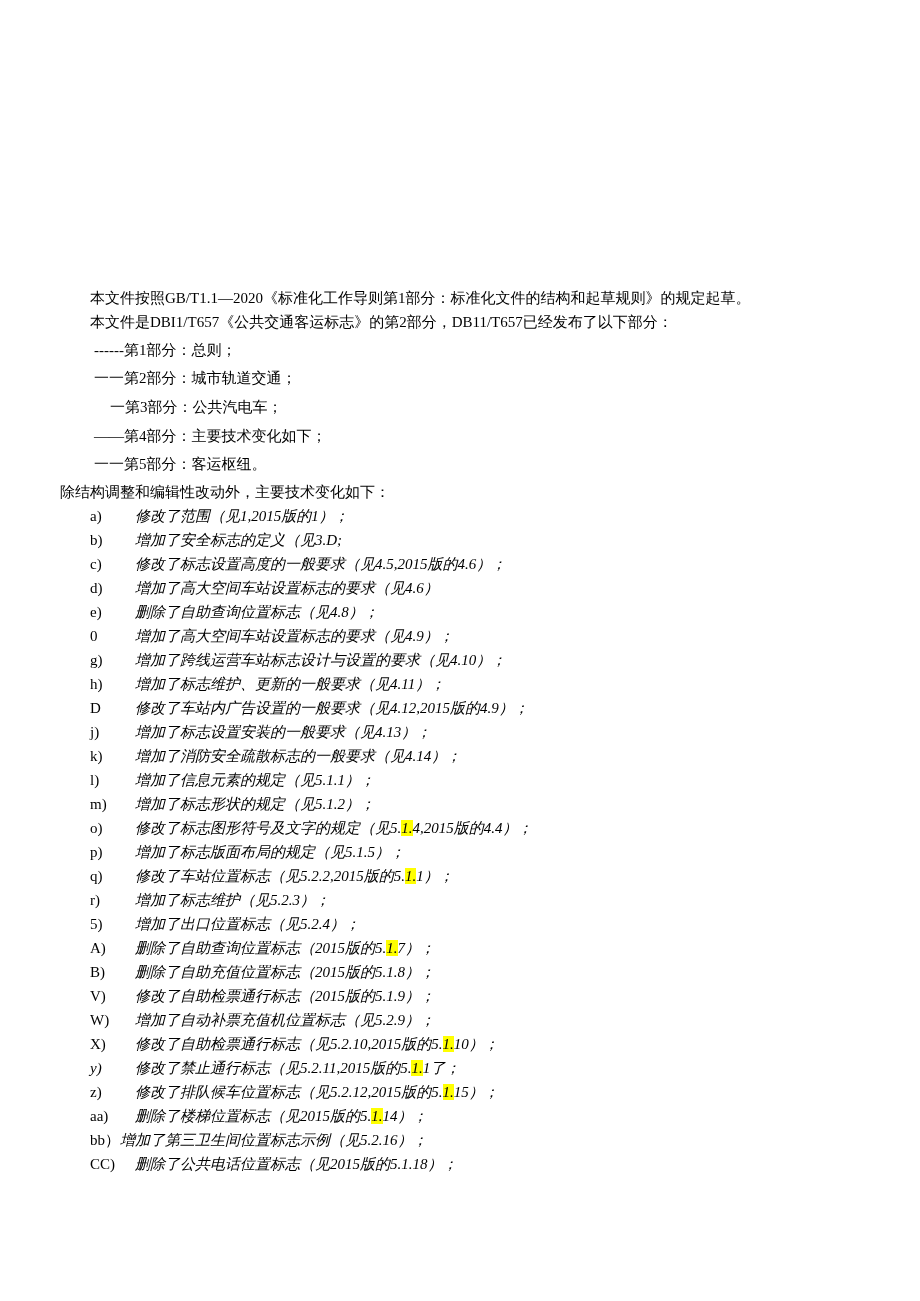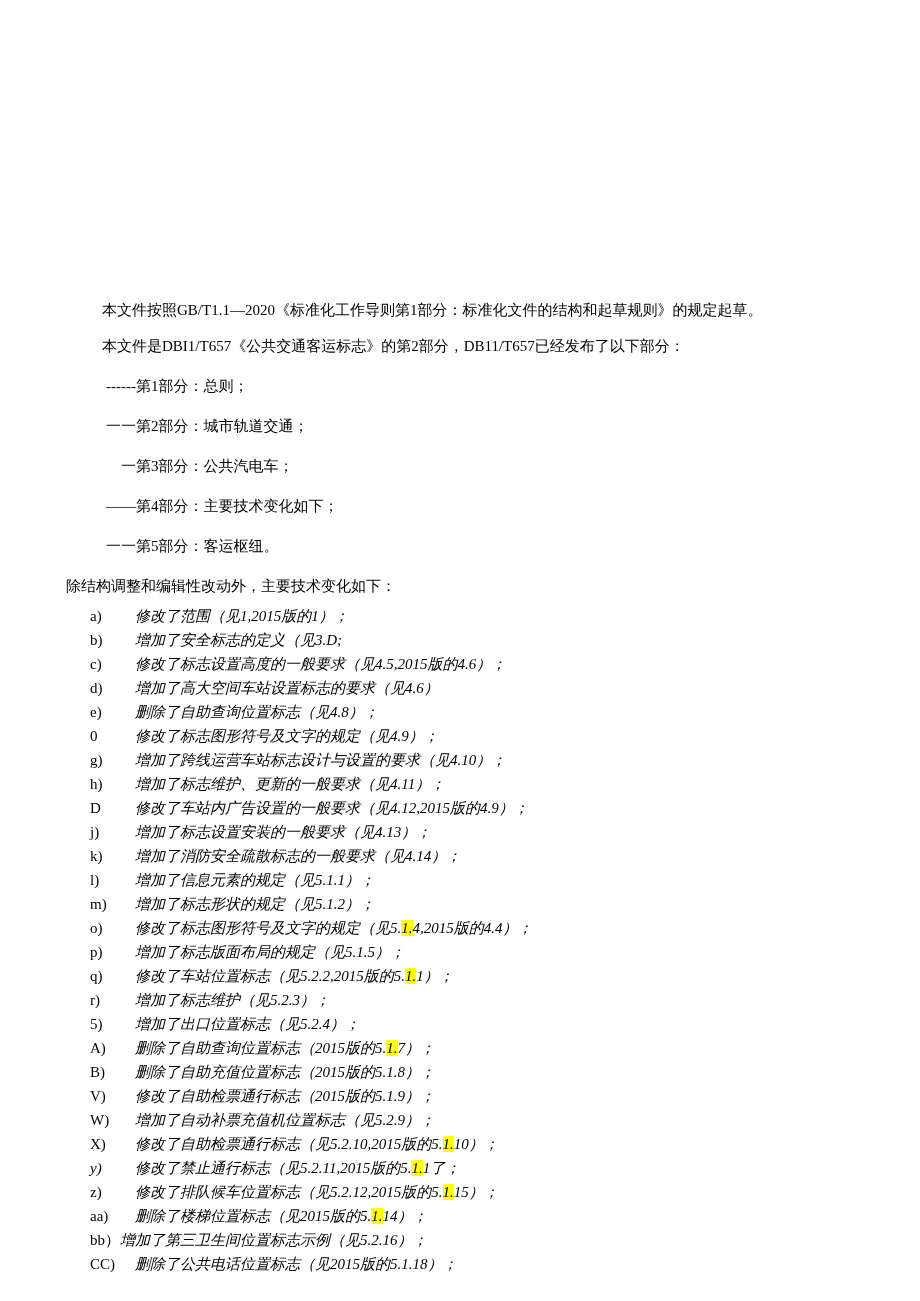--- a/index.html
+++ b/index.html
@@ -13,28 +13,28 @@
     min-height: 1301px;
     padding: 286px 60px 120px 60px;
     box-sizing: border-box;
     font-family: "SimSun", "Songti SC", "STSong", serif;
     font-size: 15px;
     line-height: 24px;
     color: #000;
   }
   .para {
     text-indent: 2em;
-    margin: 12px;
+    margin: 0;
   }
   .sub-para {
-    margin: 16px;
+    margin: 4px;
     padding-left: 2em;
   }
   .sub-para-extra {
-    margin: 16px;
+    margin: 5px;
     padding-left: 3em;
   }
   .list-item {
     margin: 0;
     padding-left: 2em;
     display: flex;
   }
   .marker {
     display: inline-block;
     width: 3em;
@@ -53,21 +53,21 @@
 
 <div class="page">
 
   <p class="para">本文件按照GB/T1.1—2020《标准化工作导则第1部分：标准化文件的结构和起草规则》的规定起草。</p>
   <p class="para">本文件是DBI1/T657《公共交通客运标志》的第2部分，DB11/T657已经发布了以下部分：</p>
   <p class="sub-para">------第1部分：总则；</p>
   <p class="sub-para">一一第2部分：城市轨道交通；</p>
   <p class="sub-para-extra">一第3部分：公共汽电车；</p>
   <p class="sub-para">——第4部分：主要技术变化如下；</p>
   <p class="sub-para">一一第5部分：客运枢纽。</p>
-  <p style="margin:6px;">除结构调整和编辑性改动外，主要技术变化如下：</p>
+  <p style="margin:0;">除结构调整和编辑性改动外，主要技术变化如下：</p>
 
   <div id="list-container">
       <p class="list-item">
         <span class="marker">a)</span>
         <span class="content">修改了范围（见1,2015版的1）；</span>
       </p>
       <p class="list-item">
         <span class="marker">b)</span>
         <span class="content">增加了安全标志的定义（见3.D;</span>
       </p>
@@ -78,21 +78,21 @@
       <p class="list-item">
         <span class="marker">d)</span>
         <span class="content">增加了高大空间车站设置标志的要求（见4.6）</span>
       </p>
       <p class="list-item">
         <span class="marker">e)</span>
         <span class="content">删除了自助查询位置标志（见4.8）；</span>
       </p>
       <p class="list-item">
         <span class="marker">0</span>
-        <span class="content">修改了标志图形符号及文字的规定（见4.9）；</span>
+        <span class="content">增加了高大空间车站设置标志的要求（见4.9）；</span>
       </p>
       <p class="list-item">
         <span class="marker">g)</span>
         <span class="content">增加了跨线运营车站标志设计与设置的要求（见4.10）；</span>
       </p>
       <p class="list-item">
         <span class="marker">h)</span>
         <span class="content">增加了标志维护、更新的一般要求（见4.11）；</span>
       </p>
       <p class="list-item">

